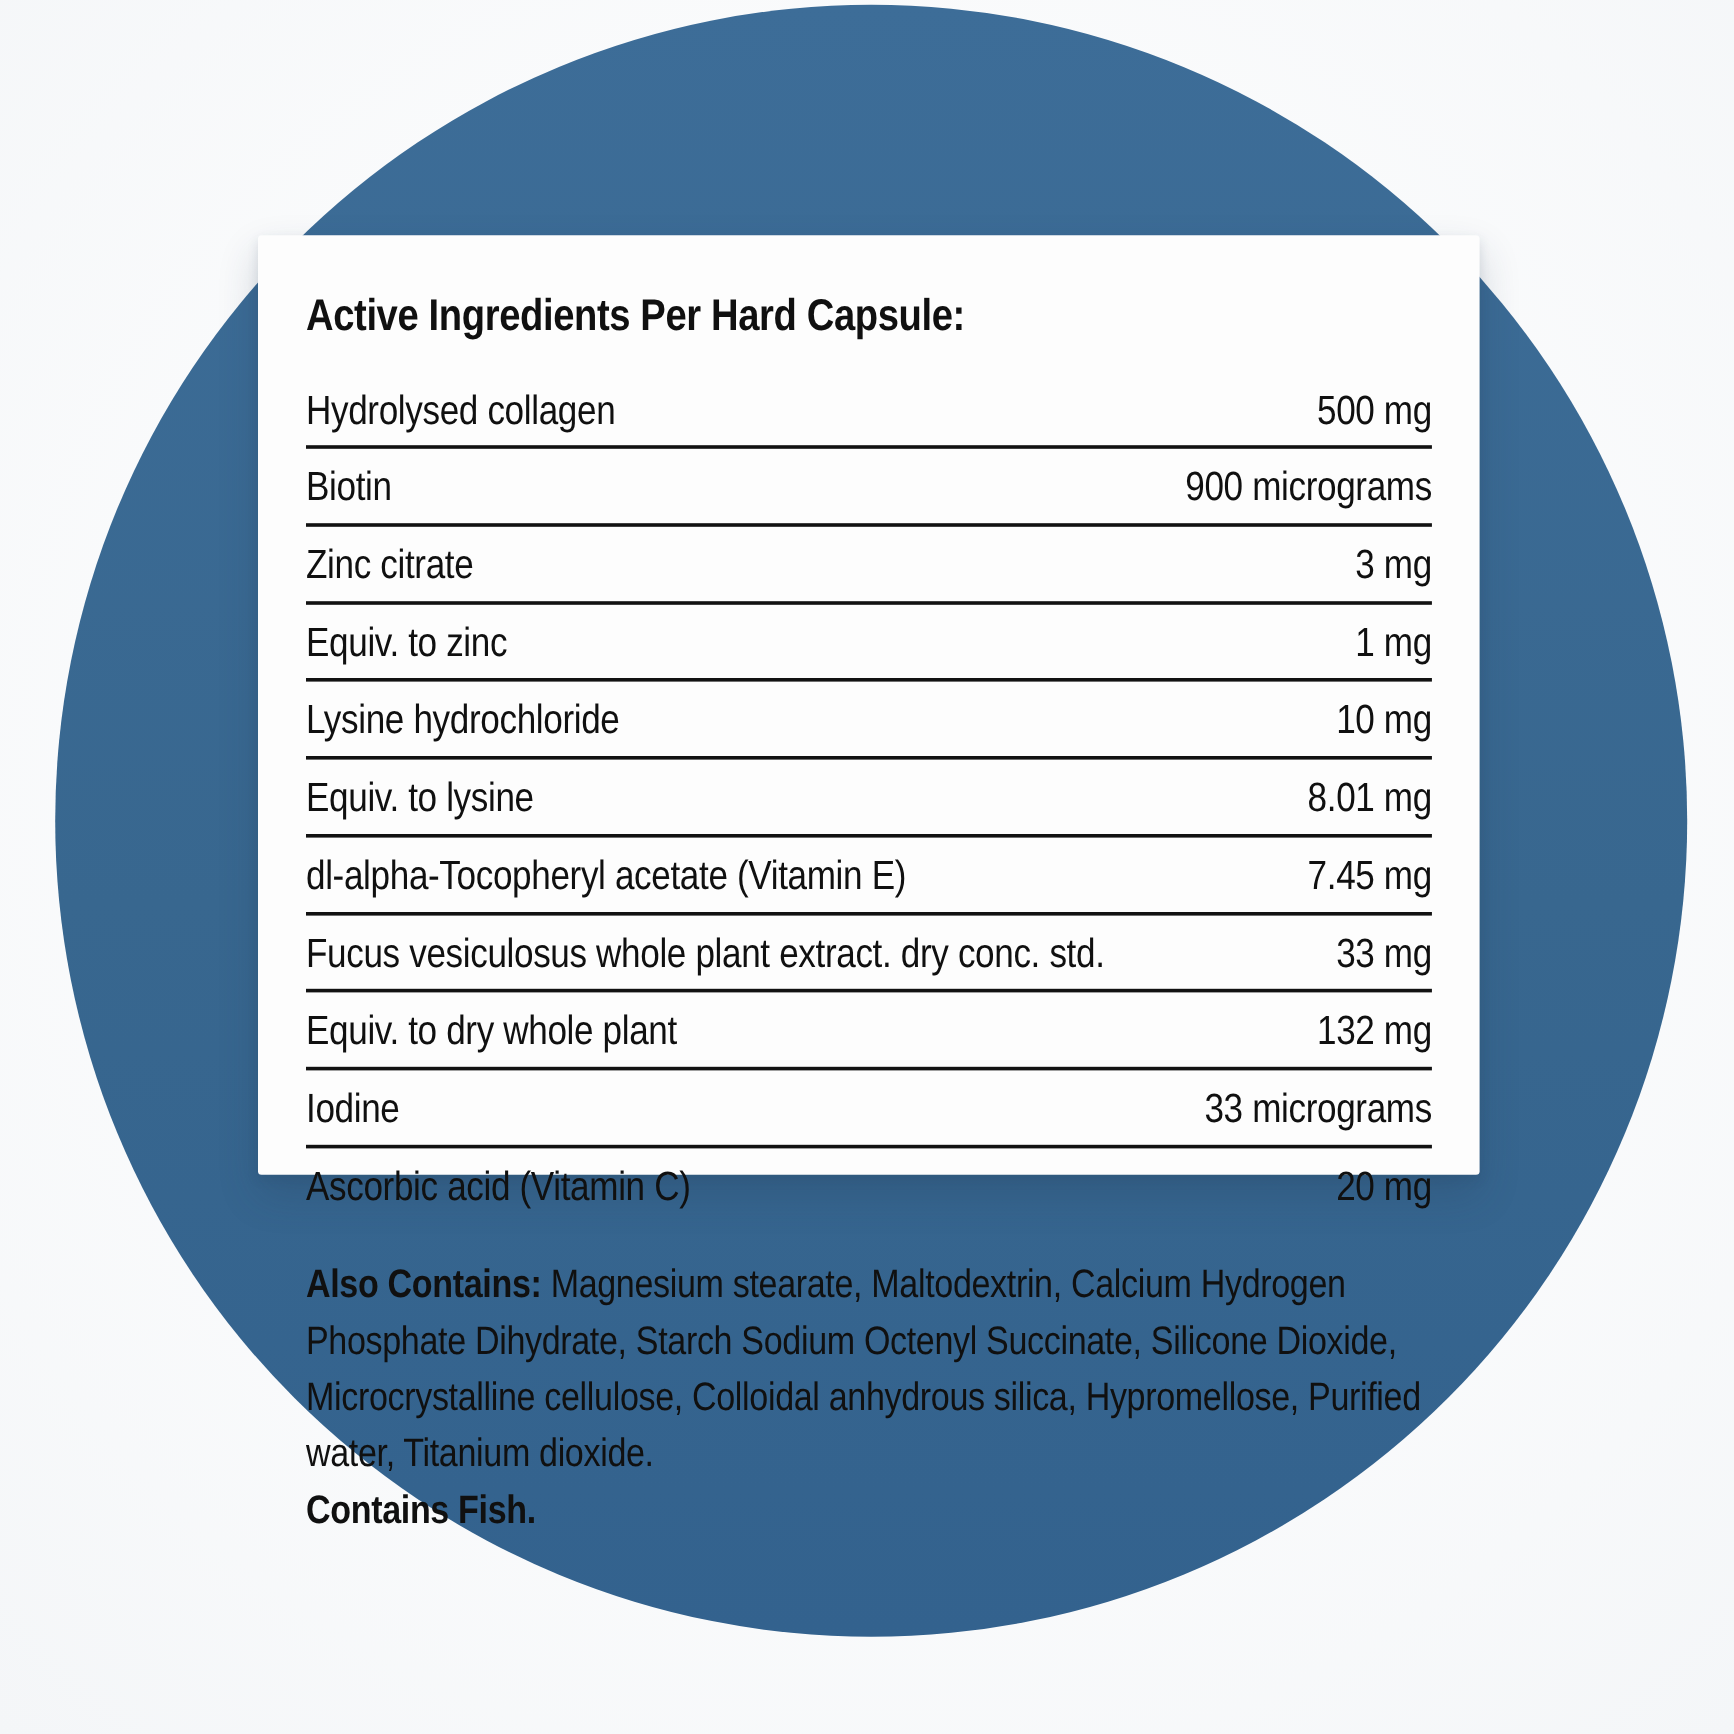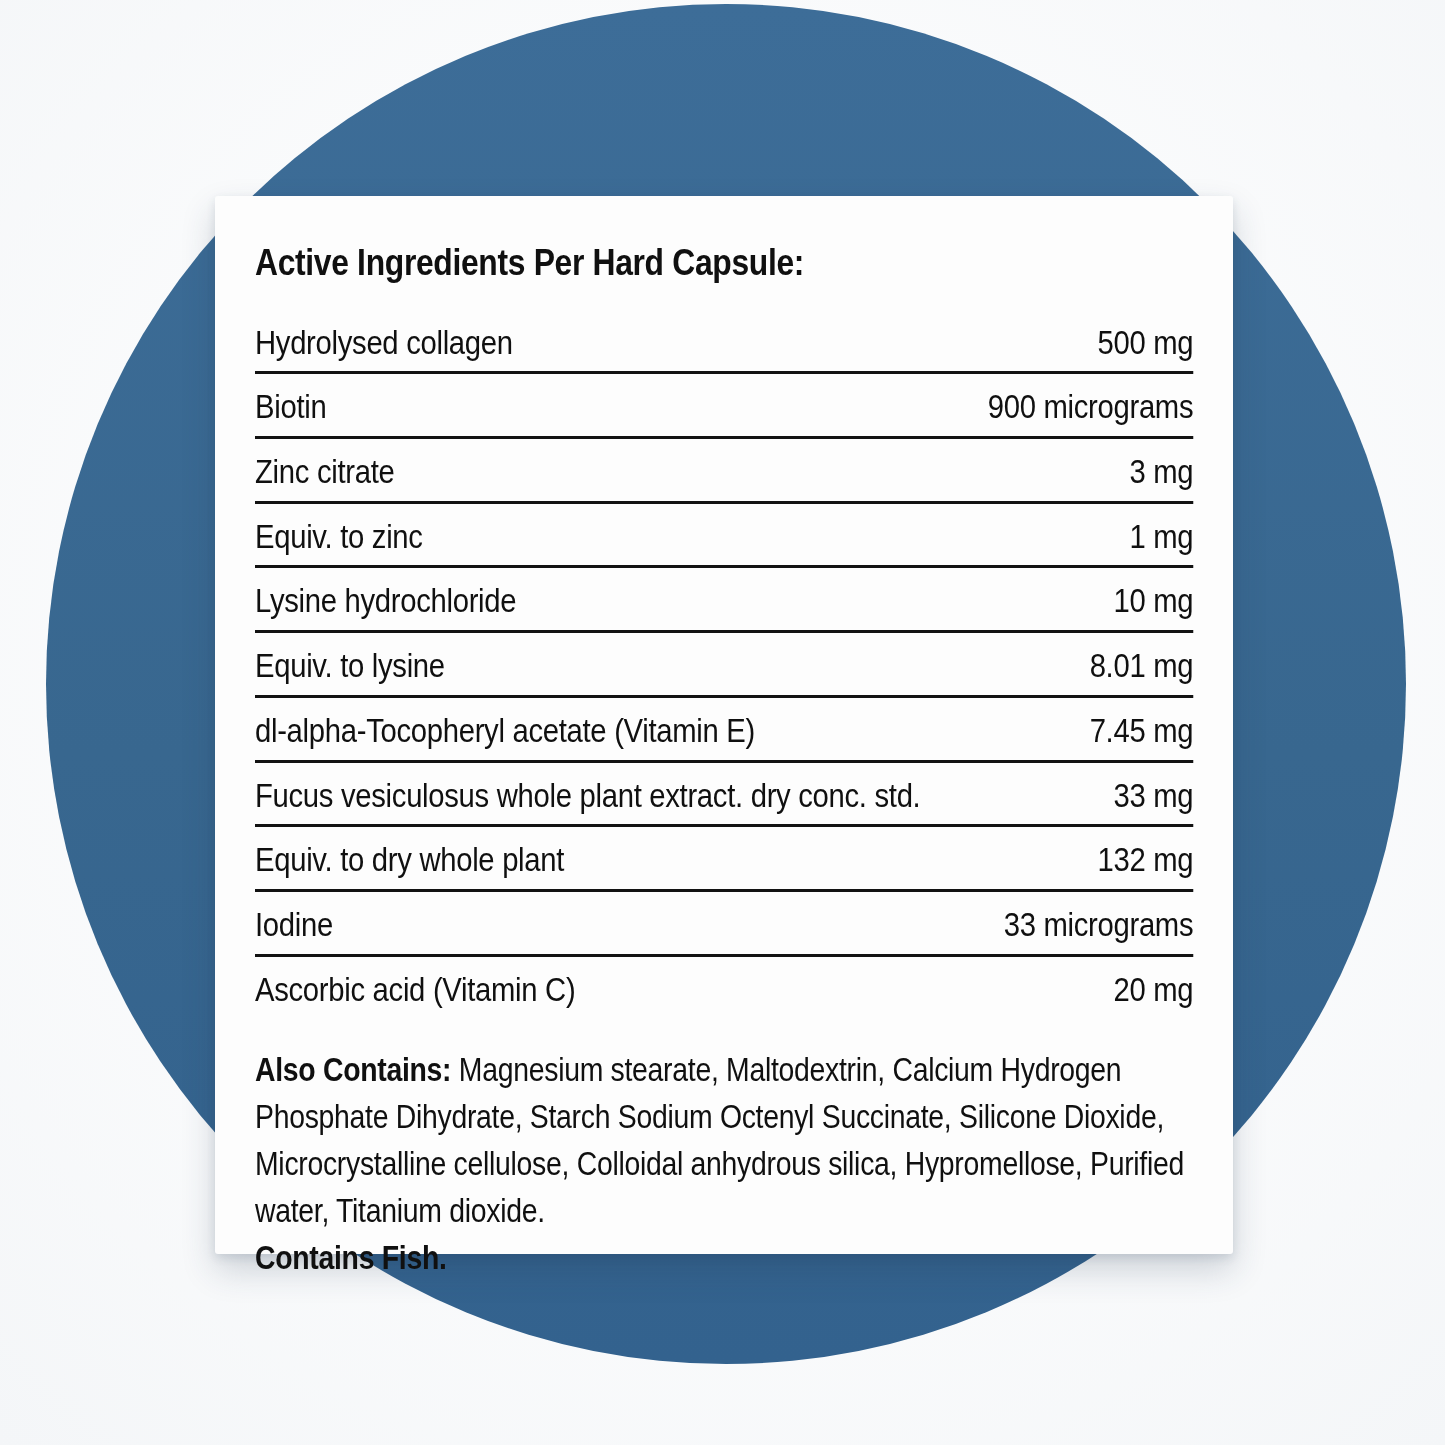--- a/index.html
+++ b/index.html
@@ -21,21 +21,21 @@
   .circle{
     position:absolute;
     left:46px; top:4px;
     width:1360px; height:1360px;
     border-radius:50%;
     background:linear-gradient(180deg, var(--circle-top) 0%, var(--circle) 55%, var(--circle-bottom) 100%);
   }
   .card{
     position:absolute;
     left:215px; top:196px;
-    width:1018px; height:1058px;
+    width:1018px; height:783px;
     background:var(--card);
     border-radius:3px;
     box-shadow:0 16px 34px rgba(35,55,80,0.20), 0 4px 10px rgba(35,55,80,0.12);
     padding:47px 40px 40px 40px;
   }
   
   .condense{
     width:1091px;
     transform:scaleX(0.86);
     transform-origin:0 0;

